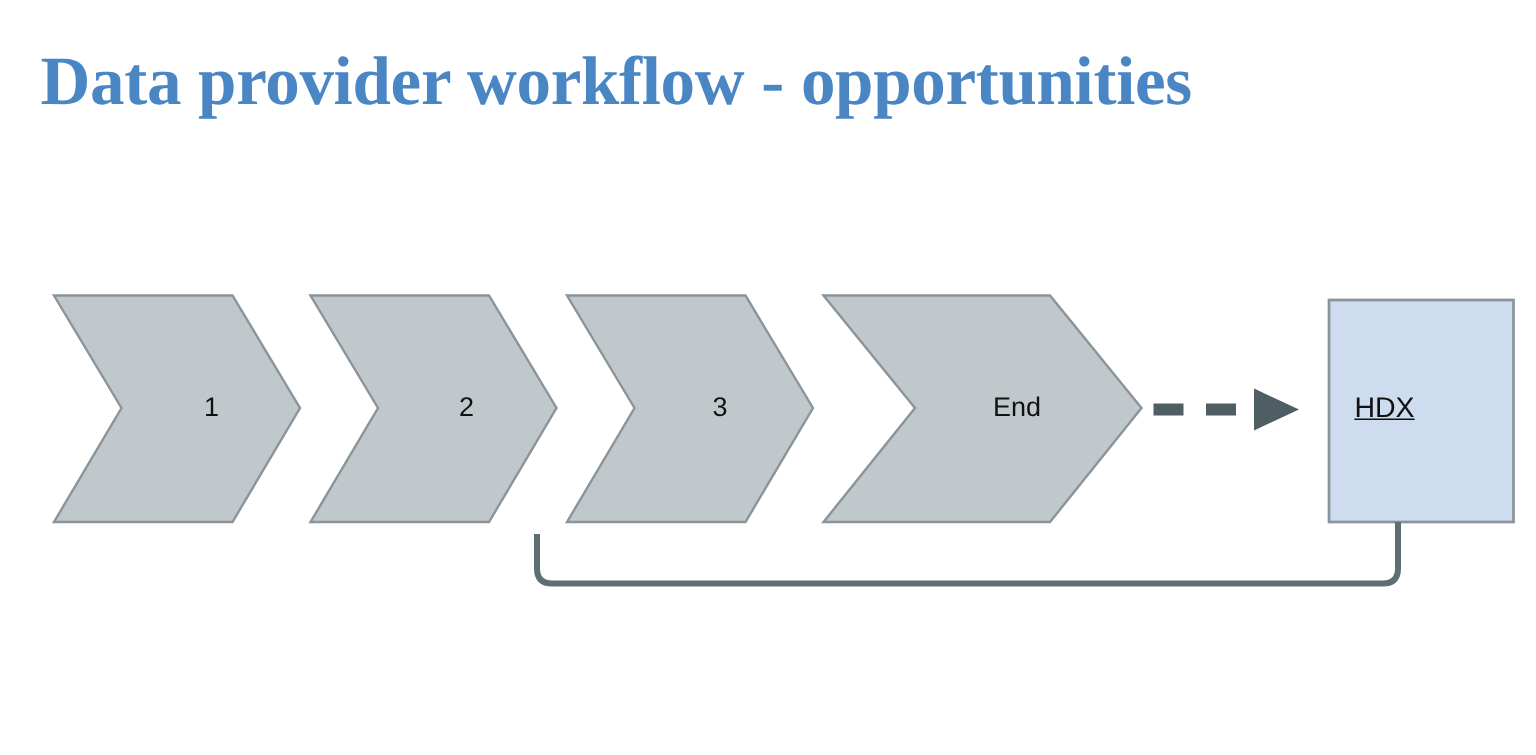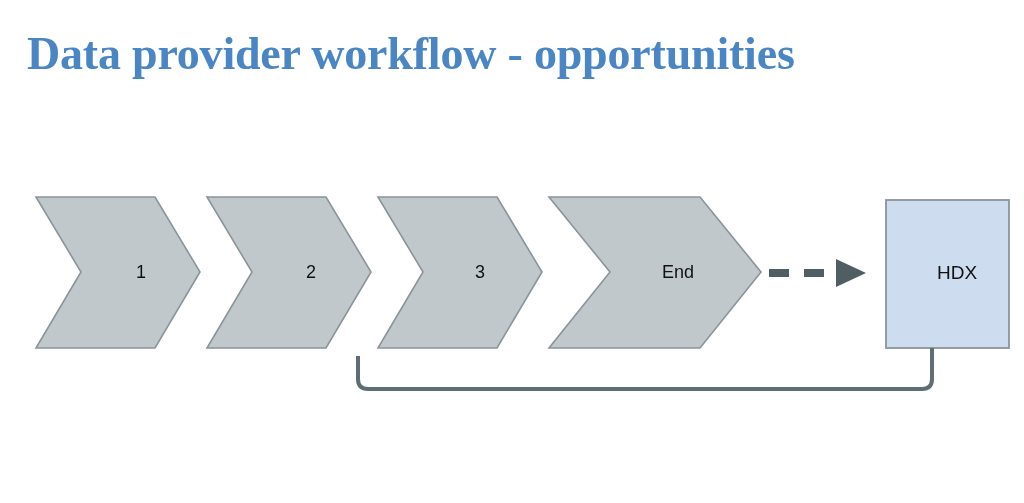--- a/index.html
+++ b/index.html
@@ -81,15 +81,15 @@
   </svg>
 
   <div class="shape-label" style="left:141px; top:272px;">1</div>
 
   <div class="shape-label" style="left:311px; top:272px;">2</div>
 
   <div class="shape-label" style="left:480px; top:272px;">3</div>
 
   <div class="shape-label" style="left:653px; top:272px;margin-left:25px;">End</div>
 
-  <div class="hdx-label" style="left:957px; top:273px;">HDX</div>
+  <div class="hdx-label" style="left:923px; top:273px;text-decoration:underline;">HDX</div>
 
 </div>
 
 </body></html>

